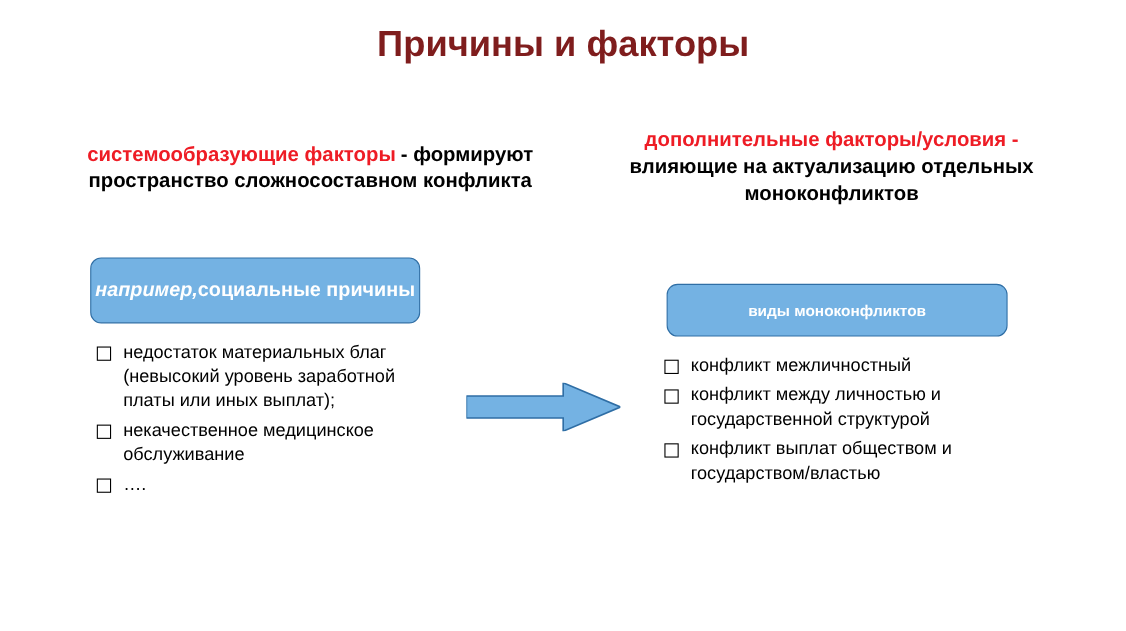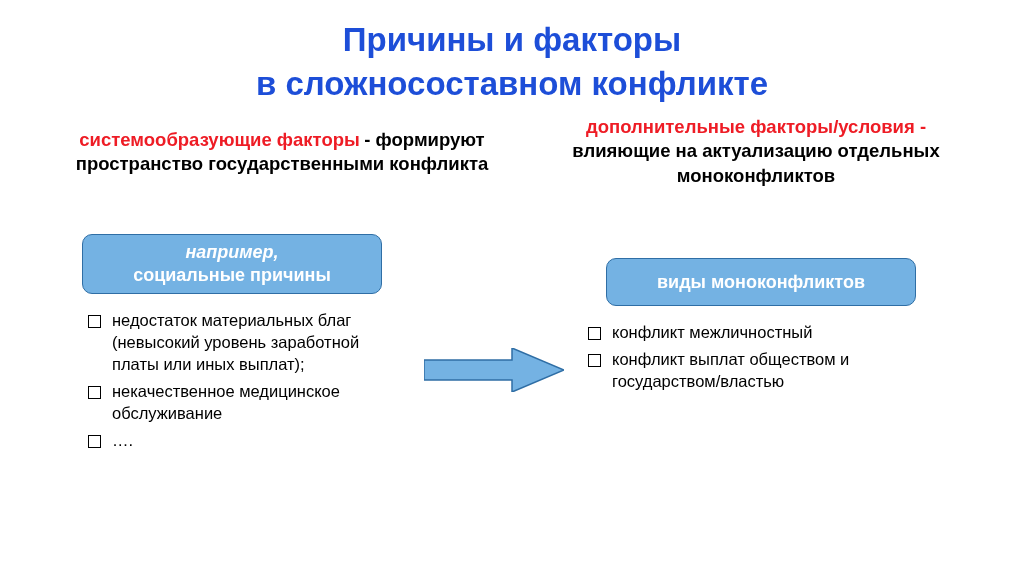--- a/index.html
+++ b/index.html
@@ -26,21 +26,21 @@
   .title-block {
     position: absolute;
     top: 18px;
     left: 0;
     width: 1024px;
     text-align: center;
   }
   .title-line {
     font-size: 33px;
     font-weight: bold;
-    color: #1d4ed8;
+    color: #7f1d1d;
     line-height: 1.33;
     letter-spacing: 0px;
   }
 
   
   .left-head {
     position: absolute;
     top: 128px;
     left: 72px;
     width: 420px;
@@ -70,41 +70,41 @@
   .blue-box {
     position: absolute;
     background: #74b2e3;
     border: 1.5px solid #2f6ea5;
     border-radius: 10px;
     color: #ffffff;
     font-weight: bold;
     text-align: center;
     box-sizing: border-box;
     display: flex;
-    flex-direction: column;
+    flex-direction: row;
     align-items: center;
     justify-content: center;
   }
   #box-left {
     left: 82px;
     top: 234px;
     width: 300px;
     height: 60px;
     font-size: 18px;
     line-height: 1.3;
   }
   #box-left .emph {
     font-style: italic;
   }
   #box-right {
     left: 606px;
     top: 258px;
     width: 310px;
     height: 48px;
-    font-size: 18px;
+    font-size: 14px;
   }
 
   
   .arrow {
     position: absolute;
     left: 424px;
     top: 348px;
     width: 140px;
     height: 44px;
   }
@@ -115,21 +115,21 @@
     font-size: 16.5px;
     line-height: 1.33;
     color: #000000;
   }
   #list-left {
     left: 88px;
     top: 310px;
     width: 330px;
   }
   #list-right {
-    left: 588px;
+    left: 604px;
     top: 322px;
     width: 330px;
   }
   .list-item {
     display: flex;
     align-items: flex-start;
     margin-bottom: 5px;
   }
   .bullet {
     flex: 0 0 auto;
@@ -144,26 +144,25 @@
     white-space: pre-line;
   }
 </style>
 </head>
 <body>
 
 <div class="slide">
 
   <div class="title-block">
     <div class="title-line">Причины и факторы</div>
-    <div class="title-line">в сложносоставном конфликте</div>
   </div>
 
   <div class="left-head">
     <span class="red">системообразующие факторы</span>
-    <span class="black">- формируют пространство государственными конфликта</span>
+    <span class="black">- формируют пространство сложносоставном конфликта</span>
   </div>
 
   <div class="right-head">
     <span class="red">дополнительные факторы/условия -</span>
     <span class="black">влияющие на актуализацию отдельных моноконфликтов</span>
   </div>
 
   <div class="blue-box" id="box-left">
     <div class="emph">например,</div>
     <div>социальные причины</div>
@@ -197,18 +196,23 @@
     </div>
   </div>
 
   <div class="list" id="list-right">
     <div class="list-item">
       <span class="bullet"></span>
       <span class="item-text">конфликт межличностный</span>
     </div>
     <div class="list-item">
       <span class="bullet"></span>
+      <span class="item-text">конфликт между личностью и
+государственной структурой</span>
+    </div>
+    <div class="list-item">
+      <span class="bullet"></span>
       <span class="item-text">конфликт выплат обществом и
 государством/властью</span>
     </div>
   </div>
 
 </div>
 
 </body></html>

